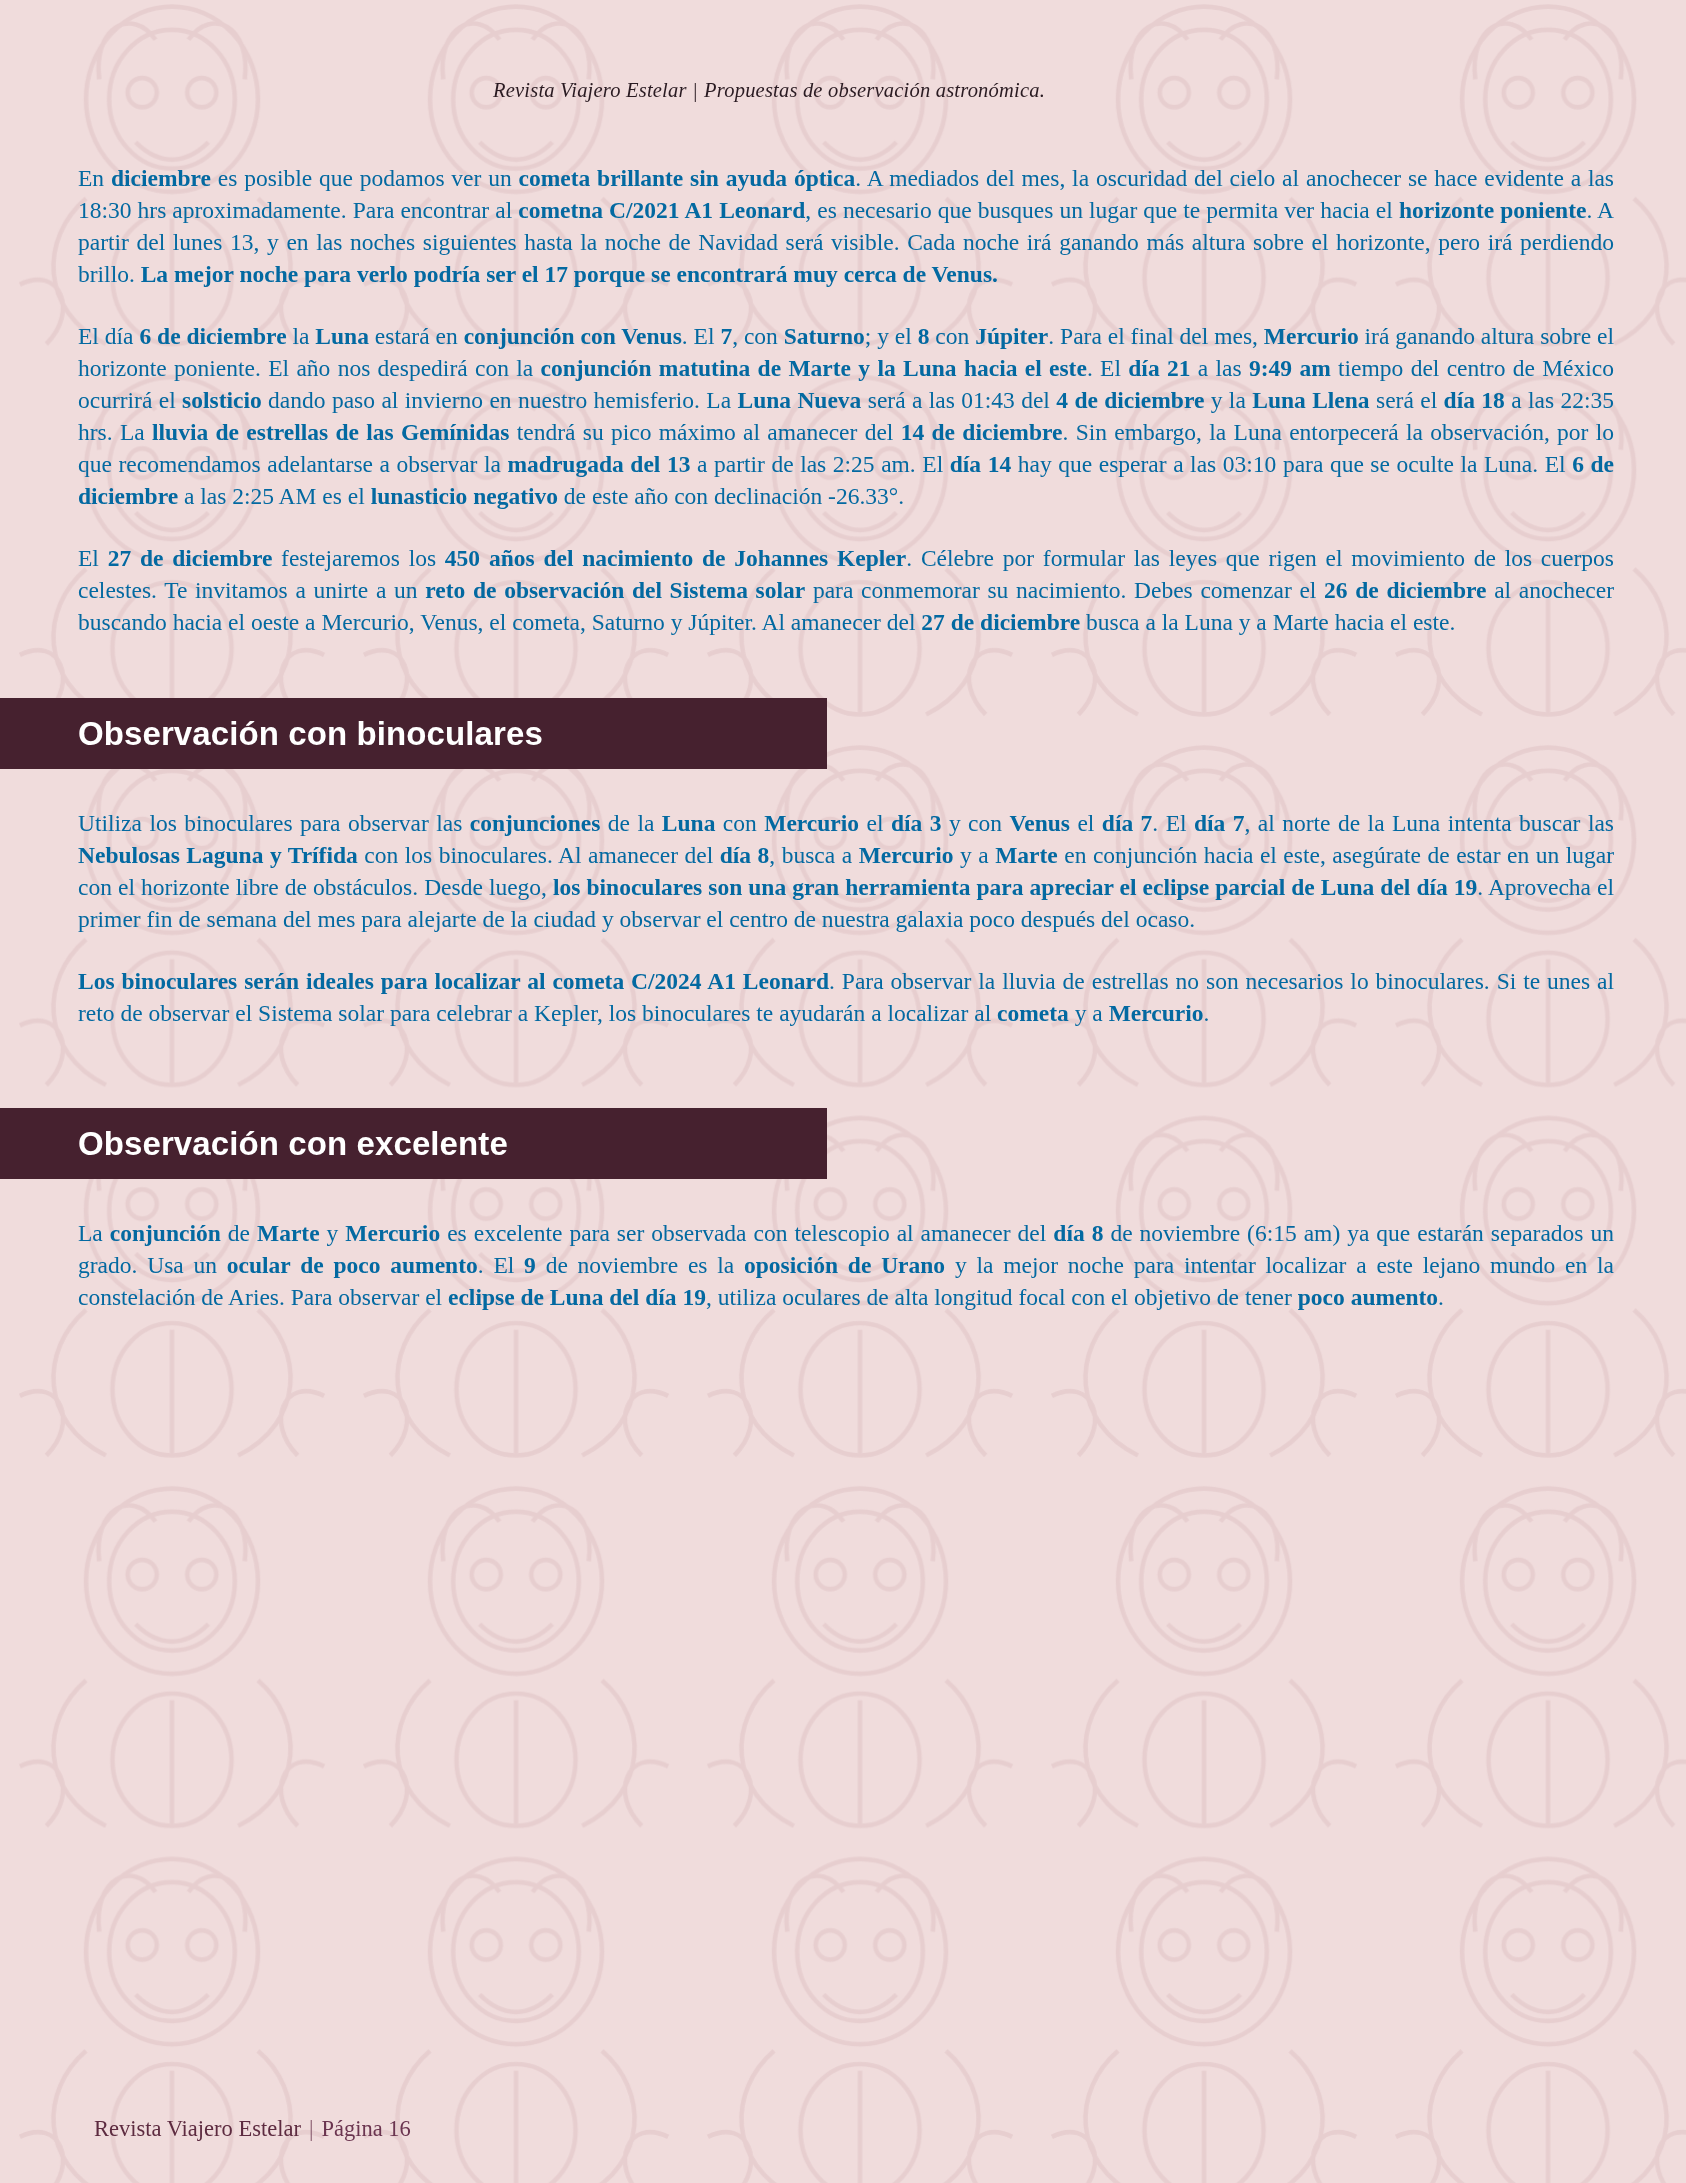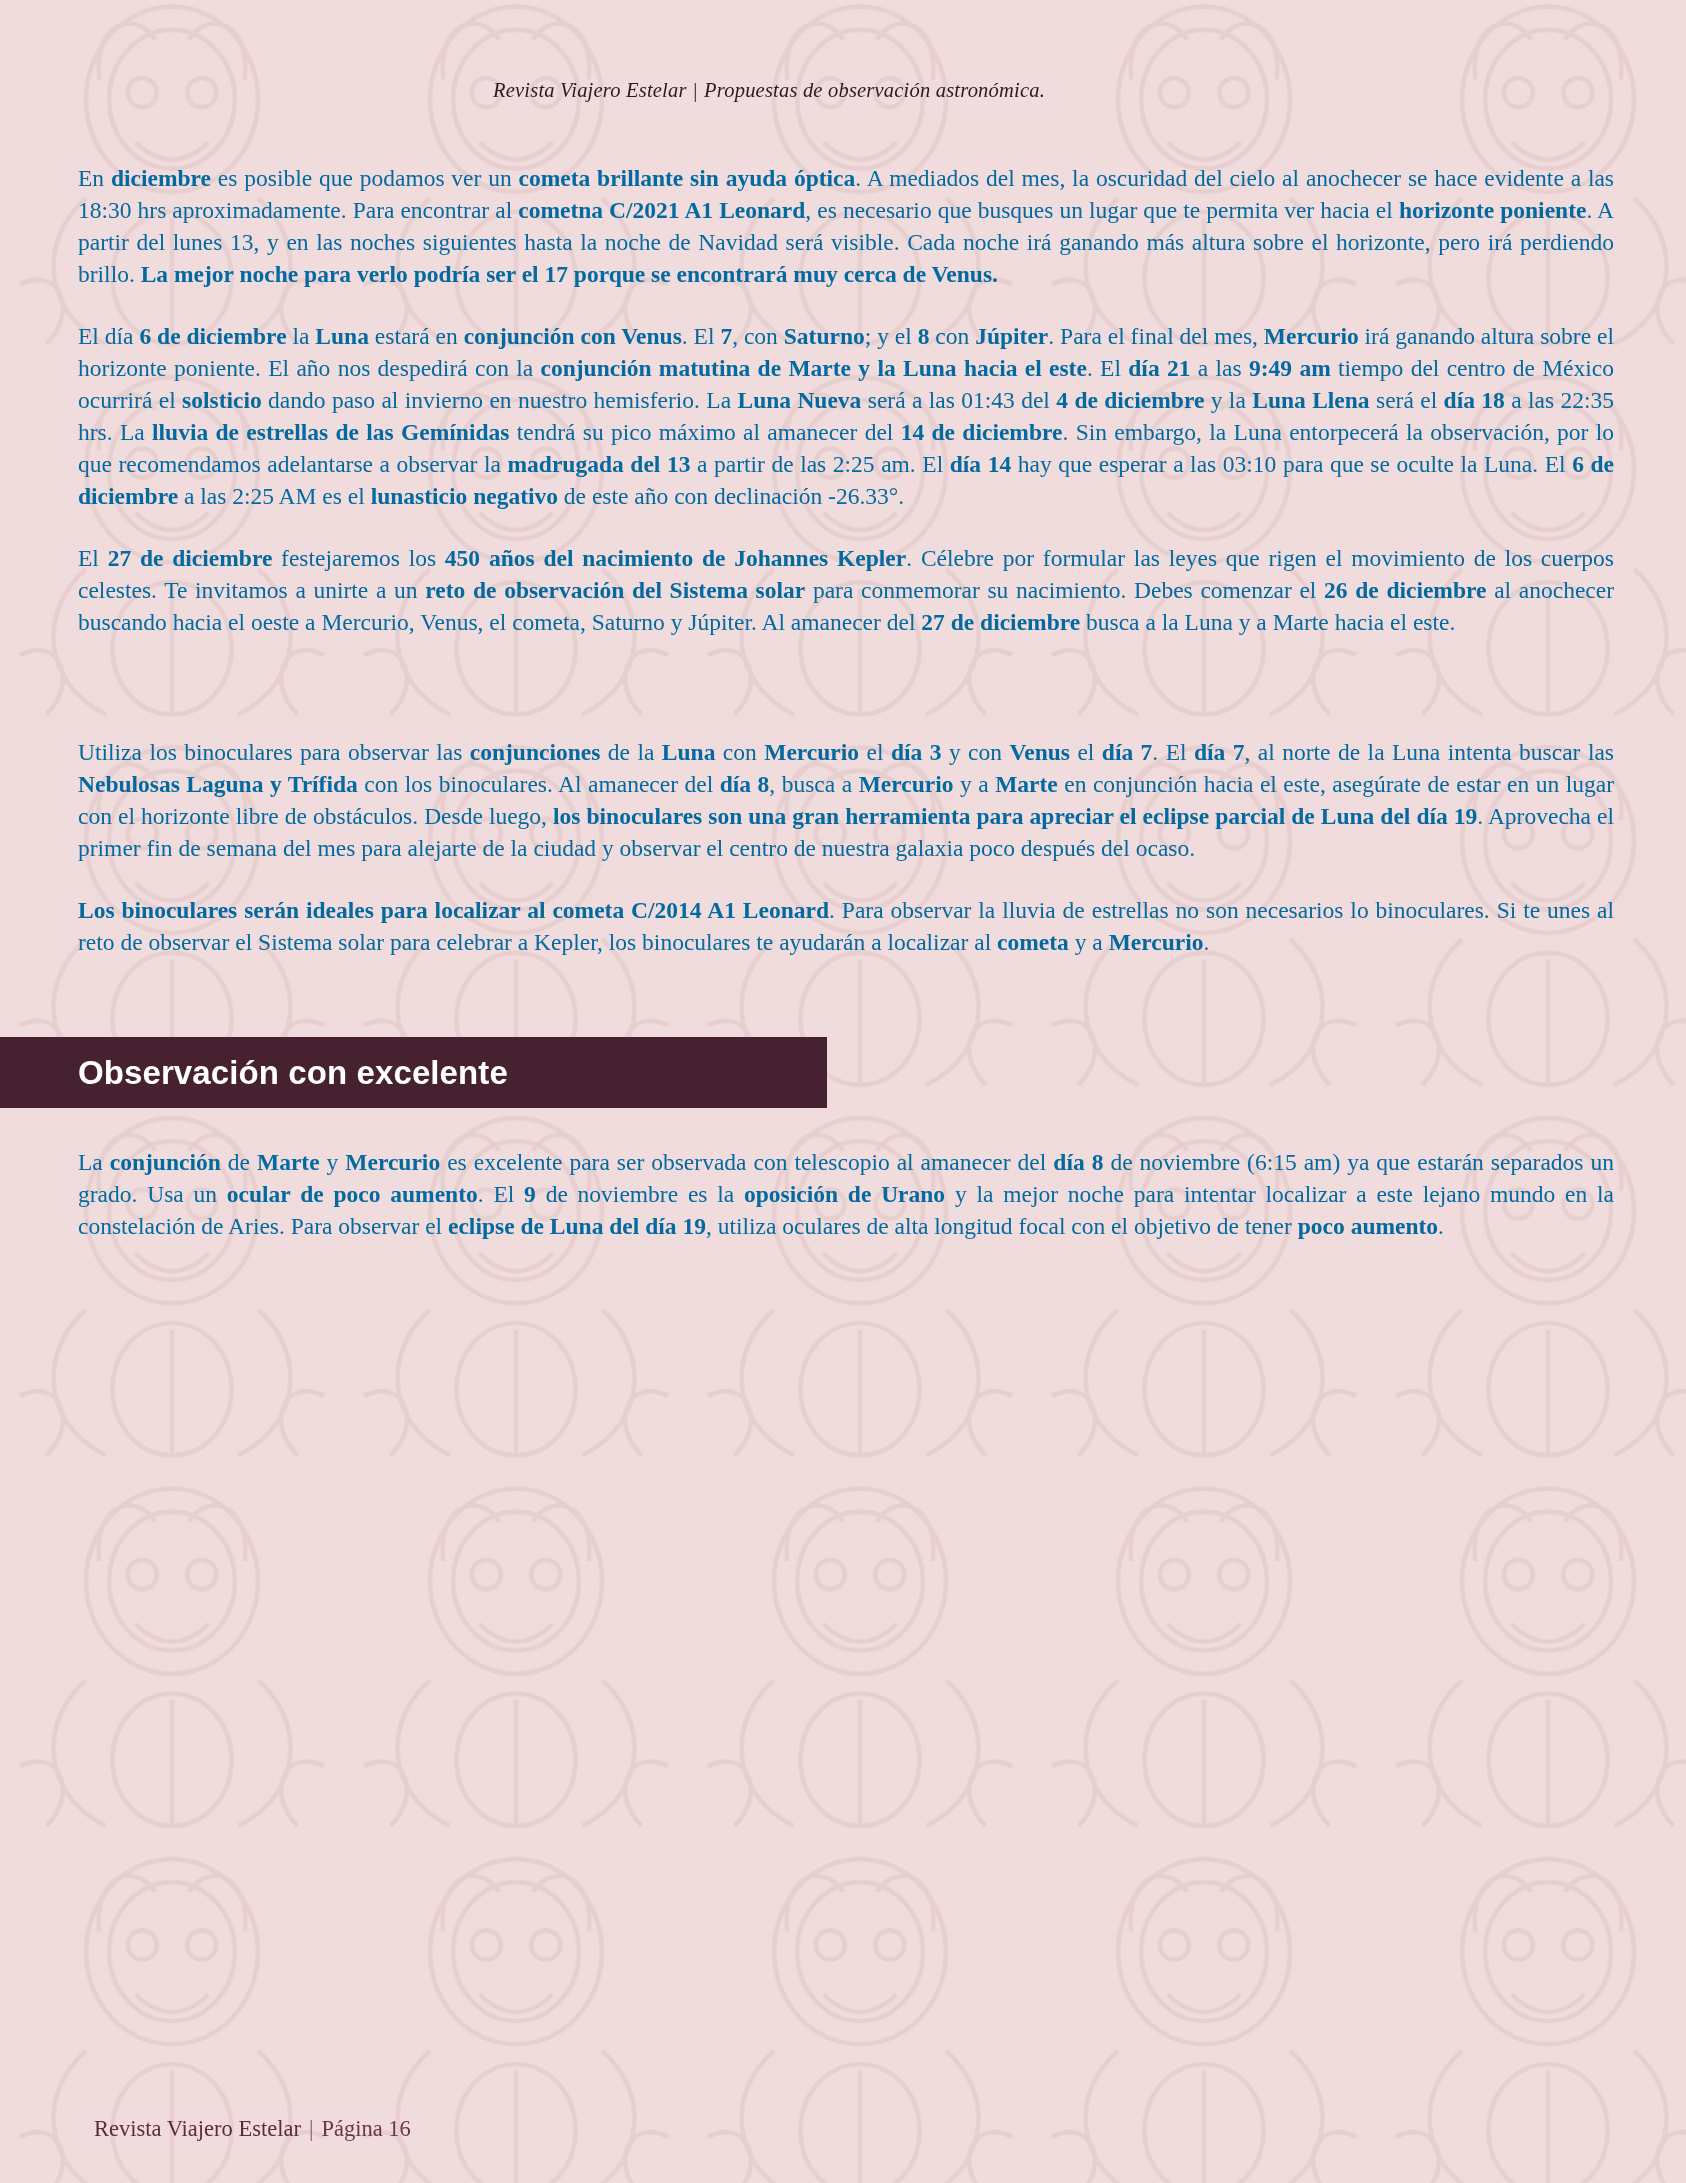--- a/index.html
+++ b/index.html
@@ -154,26 +154,32 @@
   <div class="content">
 
     <p class="para"><span>En </span><b>diciembre</b><span> es posible que podamos ver un </span><b>cometa brillante sin ayuda óptica</b><span>. A mediados del mes, la oscuridad del cielo al anochecer se hace evidente a las 18:30 hrs aproximadamente. Para encontrar al </span><b>cometna C/2021 A1 Leonard</b><span>, es necesario que busques un lugar que te permita ver hacia el </span><b>horizonte poniente</b><span>. A partir del lunes 13, y en las noches siguientes hasta la noche de Navidad será visible. Cada noche irá ganando más altura sobre el horizonte, pero irá perdiendo brillo. </span><b>La mejor noche para verlo podría ser el 17 porque se encontrará muy cerca de Venus.</b></p>
 
     <p class="para"><span>El día </span><b>6 de diciembre</b><span> la </span><b>Luna</b><span> estará en </span><b>conjunción con Venus</b><span>. El </span><b>7</b><span>, con </span><b>Saturno</b><span>; y el </span><b>8</b><span> con </span><b>Júpiter</b><span>. Para el final del mes, </span><b>Mercurio</b><span> irá ganando altura sobre el horizonte poniente. El año nos despedirá con la </span><b>conjunción matutina de Marte y la Luna hacia el este</b><span>. El </span><b>día 21</b><span> a las </span><b>9:49 am</b><span> tiempo del centro de México ocurrirá el </span><b>solsticio</b><span> dando paso al invierno en nuestro hemisferio. La </span><b>Luna Nueva</b><span> será a las 01:43 del </span><b>4 de diciembre</b><span> y la </span><b>Luna Llena</b><span> será el </span><b>día 18</b><span> a las 22:35 hrs. La </span><b>lluvia de estrellas de las Gemínidas</b><span> tendrá su pico máximo al amanecer del </span><b>14 de diciembre</b><span>. Sin embargo, la Luna entorpecerá la observación, por lo que recomendamos adelantarse a observar la </span><b>madrugada del 13</b><span> a partir de las 2:25 am. El </span><b>día 14</b><span> hay que esperar a las 03:10 para que se oculte la Luna. El </span><b>6 de diciembre</b><span> a las 2:25 AM es el </span><b>lunasticio negativo</b><span> de este año con declinación -26.33°.</span></p>
 
     <p class="para"><span>El </span><b>27 de diciembre</b><span> festejaremos los </span><b>450 años del nacimiento de Johannes Kepler</b><span>. Célebre por formular las leyes que rigen el movimiento de los cuerpos celestes. Te invitamos a unirte a un </span><b>reto de observación del Sistema solar</b><span> para conmemorar su nacimiento. Debes comenzar el </span><b>26 de diciembre</b><span> al anochecer buscando hacia el oeste a Mercurio, Venus, el cometa, Saturno y Júpiter. Al amanecer del </span><b>27 de diciembre</b><span> busca a la Luna y a Marte hacia el este.</span></p>
 
     <div class="spacer-sm"></div>
 
+    <div class="banner-wrap">
+      <div class="shadow"></div>
+      <div class="banner">
+        <span class="title">Observación con binoculares</span>
+      </div>
+    </div>
 
     <div class="spacer-md"></div>
 
     <p class="para"><span>Utiliza los binoculares para observar las </span><b>conjunciones</b><span> de la </span><b>Luna</b><span> con </span><b>Mercurio</b><span> el </span><b>día 3</b><span> y con </span><b>Venus</b><span> el </span><b>día 7</b><span>. El </span><b>día 7</b><span>, al norte de la Luna intenta buscar las </span><b>Nebulosas Laguna y Trífida</b><span> con los binoculares. Al amanecer del </span><b>día 8</b><span>, busca a </span><b>Mercurio</b><span> y a </span><b>Marte</b><span> en conjunción hacia el este, asegúrate de estar en un lugar con el horizonte libre de obstáculos. Desde luego, </span><b>los binoculares son una gran herramienta para apreciar el eclipse parcial de Luna del día 19</b><span>. Aprovecha el primer fin de semana del mes para alejarte de la ciudad y observar el centro de nuestra galaxia poco después del ocaso.</span></p>
 
-    <p class="para"><b>Los binoculares serán ideales para localizar al cometa C/2014 A1 Leonard</b><span>. Para observar la lluvia de estrellas no son necesarios lo binoculares. Si te unes al reto de observar el Sistema solar para celebrar a Kepler, los binoculares te ayudarán a localizar al </span><b>cometa</b><span> y a </span><b>Mercurio</b><span>.</span></p>
+    <p class="para"><b>Los binoculares serán ideales para localizar al cometa C/2024 A1 Leonard</b><span>. Para observar la lluvia de estrellas no son necesarios lo binoculares. Si te unes al reto de observar el Sistema solar para celebrar a Kepler, los binoculares te ayudarán a localizar al </span><b>cometa</b><span> y a </span><b>Mercurio</b><span>.</span></p>
 
     <div class="spacer-lg"></div>
 
     <div class="banner-wrap">
       <div class="shadow"></div>
       <div class="banner">
         <span class="title">Observación con excelente</span>
       </div>
     </div>
 

